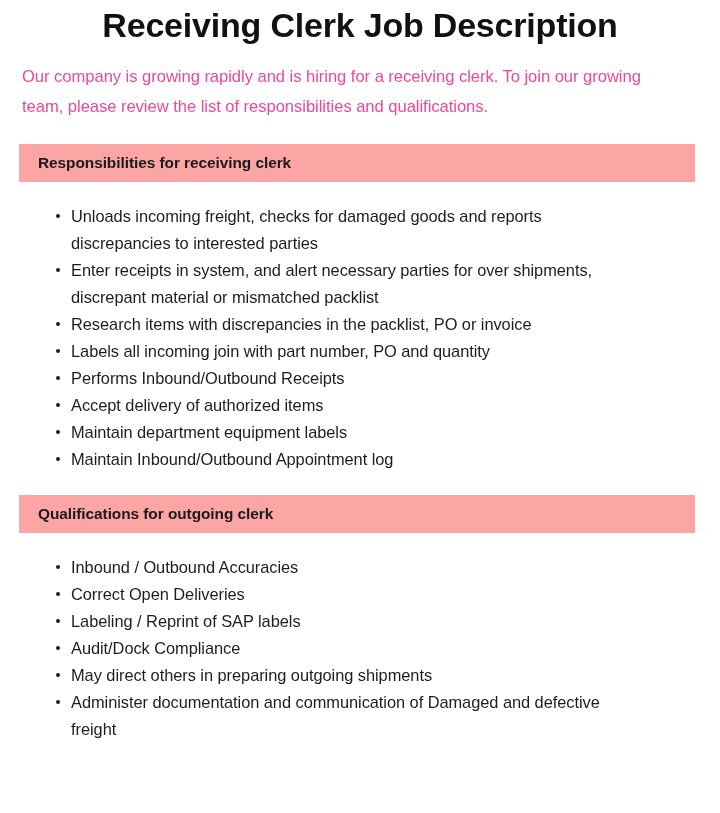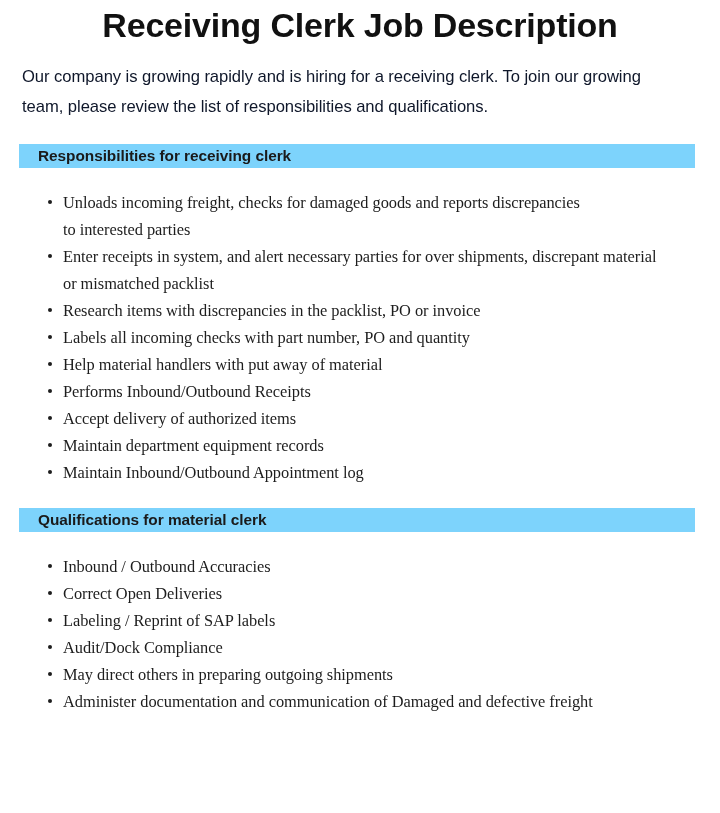--- a/index.html
+++ b/index.html
@@ -34,48 +34,47 @@
     line-height: 38px;
     color: #111111;
   }
 
   
   .intro {
     margin: 18px 0 0 0;
     padding: 0 60px 0 22px;
     font-size: 16.6px;
     line-height: 30px;
-    color: #0f172a;
+    color: #ec4899;
     letter-spacing: -0.05px;
   }
 
   
   .section-bar {
     margin: 22px 25px 0 19px;
-    height: 24px;
-    background: #7dd3fc;
+    height: 38px;
+    background: #fca5a5;
     display: flex;
     align-items: center;
     padding-left: 19px;
     box-sizing: border-box;
   }
   .section-bar-title {
     font-size: 15.4px;
     font-weight: bold;
     color: #1a1a1a;
     letter-spacing: -0.05px;
     line-height: 18px;
   }
 
   
   .bullet-list {
     list-style: none;
-    margin: 4px;
+    margin: 12px;
     padding: 0;
-    font-family: Liberation Serif, serif;
   }
   .bullet-list.first { margin-top: 21px; }
   .bullet-list.second { margin-top: 21px; }
 
   .bullet-item {
     position: relative;
     margin: 0;
     padding: 0 60px 0 59px;
     font-size: 16.4px;
     line-height: 27px;
@@ -108,30 +107,29 @@
   <p class="intro">Our company is growing rapidly and is hiring for a receiving clerk. To join our growing team, please review the list of responsibilities and qualifications.</p>
 
   <div class="section-bar">
     <span class="section-bar-title">Responsibilities for receiving clerk</span>
   </div>
 
   <ul class="bullet-list first">
     <li class="bullet-item w1">Unloads incoming freight, checks for damaged goods and reports discrepancies to interested parties</li>
     <li class="bullet-item w2">Enter receipts in system, and alert necessary parties for over shipments, discrepant material or mismatched packlist</li>
     <li class="bullet-item">Research items with discrepancies in the packlist, PO or invoice</li>
-    <li class="bullet-item">Labels all incoming checks with part number, PO and quantity</li>
-    <li class="bullet-item">Help material handlers with put away of material</li>
+    <li class="bullet-item">Labels all incoming join with part number, PO and quantity</li>
     <li class="bullet-item">Performs Inbound/Outbound Receipts</li>
     <li class="bullet-item">Accept delivery of authorized items</li>
-    <li class="bullet-item">Maintain department equipment records</li>
+    <li class="bullet-item">Maintain department equipment labels</li>
     <li class="bullet-item">Maintain Inbound/Outbound Appointment log</li>
   </ul>
 
   <div class="section-bar">
-    <span class="section-bar-title">Qualifications for material clerk</span>
+    <span class="section-bar-title">Qualifications for outgoing clerk</span>
   </div>
 
   <ul class="bullet-list second">
     <li class="bullet-item">Inbound / Outbound Accuracies</li>
     <li class="bullet-item">Correct Open Deliveries</li>
     <li class="bullet-item">Labeling / Reprint of SAP labels</li>
     <li class="bullet-item">Audit/Dock Compliance</li>
     <li class="bullet-item">May direct others in preparing outgoing shipments</li>
     <li class="bullet-item w3">Administer documentation and communication of Damaged and defective freight</li>
   </ul>

